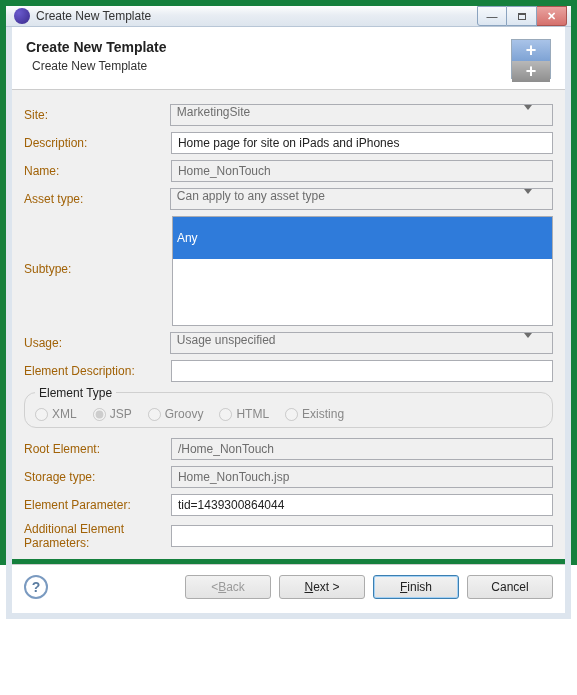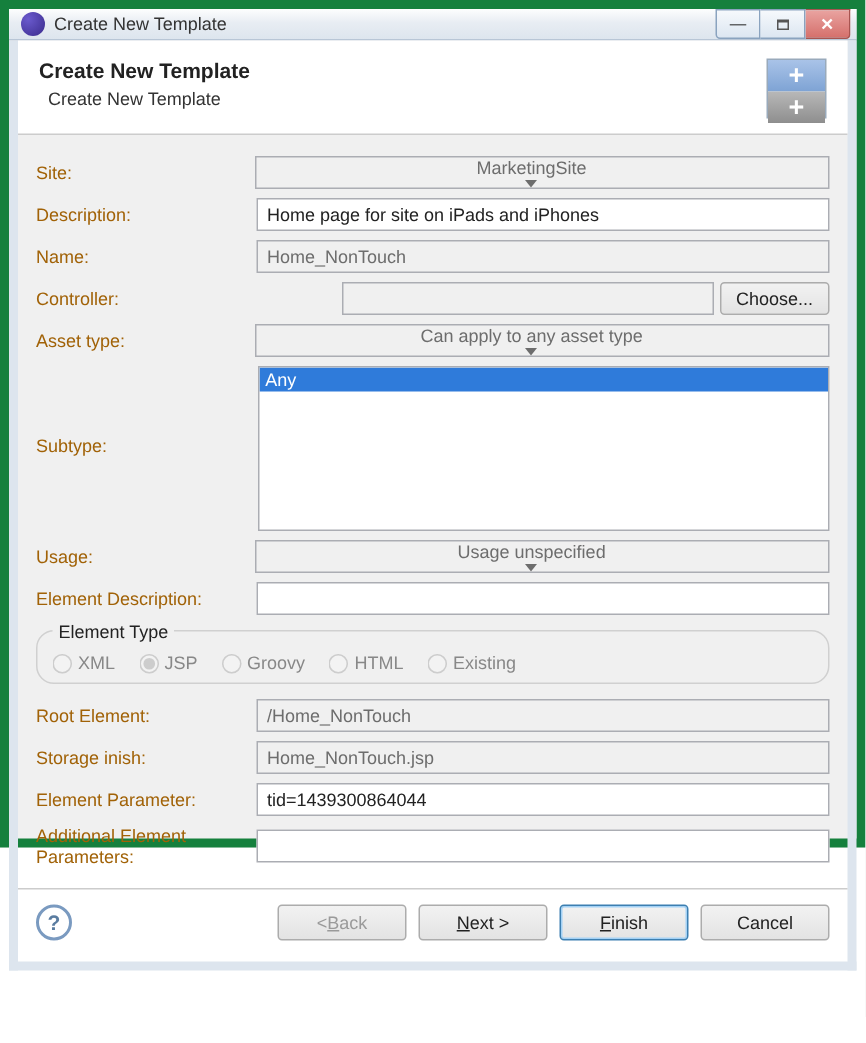--- a/index.html
+++ b/index.html
@@ -28,27 +28,27 @@
 .content { flex: 1; padding: 14px 12px 8px 12px; overflow: hidden; display: flex; flex-direction: column; }
 
 .form-row { display: flex; align-items: center; margin-bottom: 6px; gap: 4px; }
 .form-row.top { align-items: flex-start; }
 .form-row label { width: 200px; color: #a16207; }
 
 input[type=text], .combo, .listbox-hdr {
   width: 100%; height: 22px; border: 1px solid #abadb3; padding: 0 6px; background: #fff; color: #222;
 }
 input.disabled, .combo.disabled { background: #f0f0f0; color: #6d6d6d; }
-.combo { display: flex; align-items: center; justify-content: space-between; padding-right: 20px; flex-direction: column; }
+.combo { display: flex; justify-content: space-between; padding-right: 20px; }
 .combo .arrow { width: 0; height: 0; border-left: 4px solid transparent; border-right: 4px solid transparent; border-top: 5px solid #6d6d6d; }
 
 .btn { height: 22px; padding: 0 10px; border: 1px solid #acacac; background: linear-gradient(to bottom, #f2f2f2, #e3e3e3); color: #222; display: inline-flex; align-items: center; justify-content: center; cursor: default; border-radius: 3px; }
 
 .listbox { width: 100%; height: 110px; border: 1px solid #abadb3; background: #fff; overflow: hidden; }
-.list-item { padding: 1px 4px; color: #222; }
+.list-item { padding: 14px 4px; color: #222; }
 .list-item.sel { background: #2f7bda; color: #fff; }
 
 .fieldset { border: 1px solid #d0d0d0; padding: 8px 10px 6px 10px; margin: 4px 0 10px 0; border-radius: 12px; }
 .fieldset .legend { position: relative; top: -15px; background: #f0f0f0; display: inline-block; padding: 0 4px; color: #222; margin-bottom: -4px; }
 .radio-row { display: flex; gap: 16px; margin-top: -8px; }
 .radio-row label { color: #888; display: flex; align-items: center; gap: 4px; width: auto; }
 .radio-row input { accent-color: #888; }
 
 .footer { border-top: 1px solid #ccc; padding: 10px 12px 14px 12px; display: flex; align-items: center; gap: 8px; }
 .help { width: 24px; height: 24px; border-radius: 50%; border: 2px solid #7a9ac0; color: #5a7ca0; display: flex; align-items: center; justify-content: center; font-weight: bold; font-size: 14px; }
@@ -103,25 +103,20 @@
     <div class="form-row">
       <label>Description:</label>
       <input type="text" value="Home page for site on iPads and iPhones" style="">
     </div>
 
     <div class="form-row">
       <label>Name:</label>
       <input type="text" class="disabled" readonly="" value="Home_NonTouch" style="">
     </div>
 
-    <div class="form-row">
-      <label>Controller:</label>
-      <input type="text" class="disabled" readonly="" style="flex: 1 1 0%;" value="">
-      <button class="btn">Choose...</button>
-    </div>
 
     <div class="form-row">
       <label>Asset type:</label>
       <div class="combo disabled">
         <span>Can apply to any asset type</span>
         <span class="arrow"></span>
       </div>
     </div>
 
     <div class="form-row top">
@@ -169,21 +164,21 @@
             </label>
       </div>
     </div>
 
     <div class="form-row">
       <label>Root Element:</label>
       <input type="text" class="disabled" readonly="" value="/Home_NonTouch" style="">
     </div>
 
     <div class="form-row">
-      <label>Storage inish:</label>
+      <label>Storage type:</label>
       <input type="text" class="disabled" readonly="" value="Home_NonTouch.jsp" style="">
     </div>
 
     <div class="form-row">
       <label>Element Parameter:</label>
       <input type="text" value="tid=1439300864044" style="">
     </div>
 
     <div class="form-row">
       <label>Additional Element Parameters:</label>

